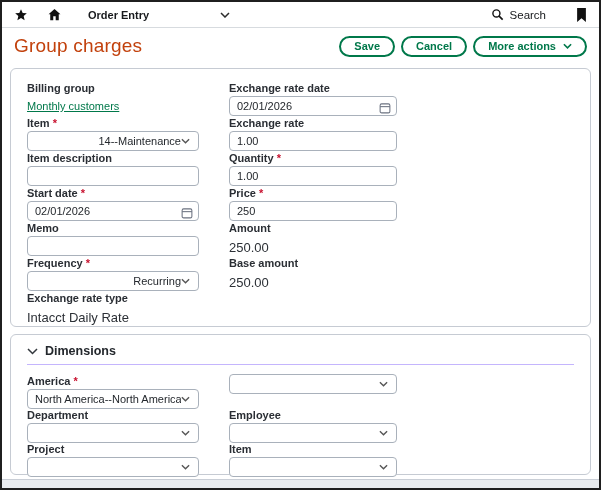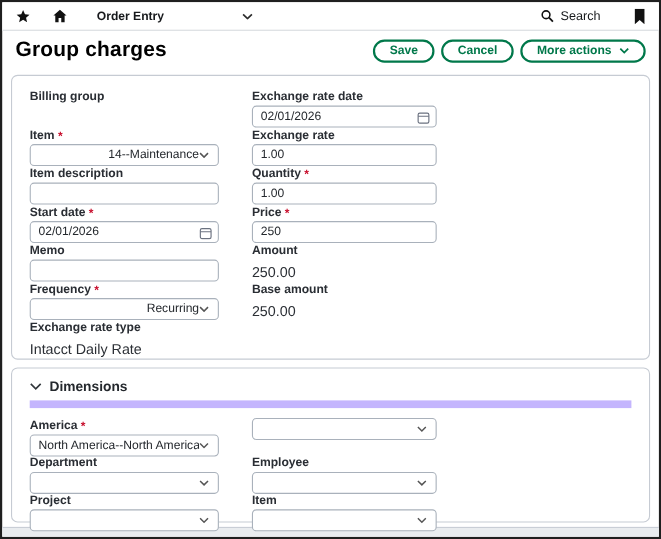--- a/index.html
+++ b/index.html
@@ -43,21 +43,21 @@
     font-family: "Liberation Sans", sans-serif;
   }
   .topbar .bookmark { margin-left: 30px; }
 
   
   .page-header {
     flex: 0 0 38px;
     display: flex; align-items: center; justify-content: space-between;
     padding: 2px 12px 4px 12px;
   }
-  .page-title { font-size: 19px; font-weight: bold; color: #000000; letter-spacing: .2px; }
+  .page-title { font-size: 19px; font-weight: normal; color: #c2410c; letter-spacing: .2px; }
   .actions { display: flex; align-items: center; gap: 6px; }
   .btn {
     display: inline-flex; align-items: center; gap: 7px;
     height: 21px; padding: 0 13px;
     border: 2px solid var(--green); border-radius: 999px;
     background: #fff; color: var(--green);
     font-size: 11px; font-weight: bold; cursor: pointer;
     font-family: "Liberation Sans", sans-serif;
   }
 
@@ -66,28 +66,28 @@
   .card {
     border: 1px solid #c6cbd3; border-radius: 6px;
     background: #fff; padding: 12px 16px 0 16px;
   }
   .card.main-form { margin-top: 2px; height: 259px; }
   .card.dimensions { margin-top: 7px; height: 141px; padding-top: 9px; }
 
   .section-header {
     display: flex; align-items: center; gap: 7px;
     font-size: 12.5px; font-weight: bold; color: #24282d;
-    padding-bottom: 6px; border-bottom: 7px solid #c4b5fd;
+    padding-bottom: 6px; border-bottom: 1px solid #c4b5fd;
     margin-bottom: 9px; cursor: pointer;
   }
 
   .fgrid { display: grid; grid-template-columns: 172px 168px; column-gap: 30px; }
   .field { height: 35px; }
   .dimensions .field { height: 34px; }
-  .label-row { height: 13px; margin-bottom: 2px; display: flex; align-items: flex-end; }
+  .label-row { height: 13px; margin-bottom: 2px; display: flex; align-items: center; }
   .label { font-size: 11px; font-weight: bold; color: #2a2e34; white-space: nowrap; }
   .req { color: var(--red); font-size: 11px; font-weight: bold; margin-left: 3px; line-height: 10px; }
 
   .control { position: relative; height: 20px; }
   .text-input, .select, .date-wrap input {
     width: 100%; height: 20px;
     border: 1px solid #a9b1bb; border-radius: 4px;
     background: #fff; font-size: 11px; color: #24282d;
     padding: 0 7px; font-family: "Liberation Sans", sans-serif;
   }
@@ -166,20 +166,21 @@
 
   <main>
 
     <section class="card main-form">
       <div class="fgrid">
 
         <div class="field">
           <div class="label-row">
               <span class="label">Billing group</span>
             </div>
+          <div class="control"><a class="link">Monthly customers</a></div>
         </div>
 
         <div class="field">
           <div class="label-row">
               <span class="label">Exchange rate date</span>
             </div>
           <div class="control date-wrap">
             <input value="02/01/2026" style="">
             <span class="date-cal">
               <svg width="12" height="12" viewBox="0 0 16 16">

